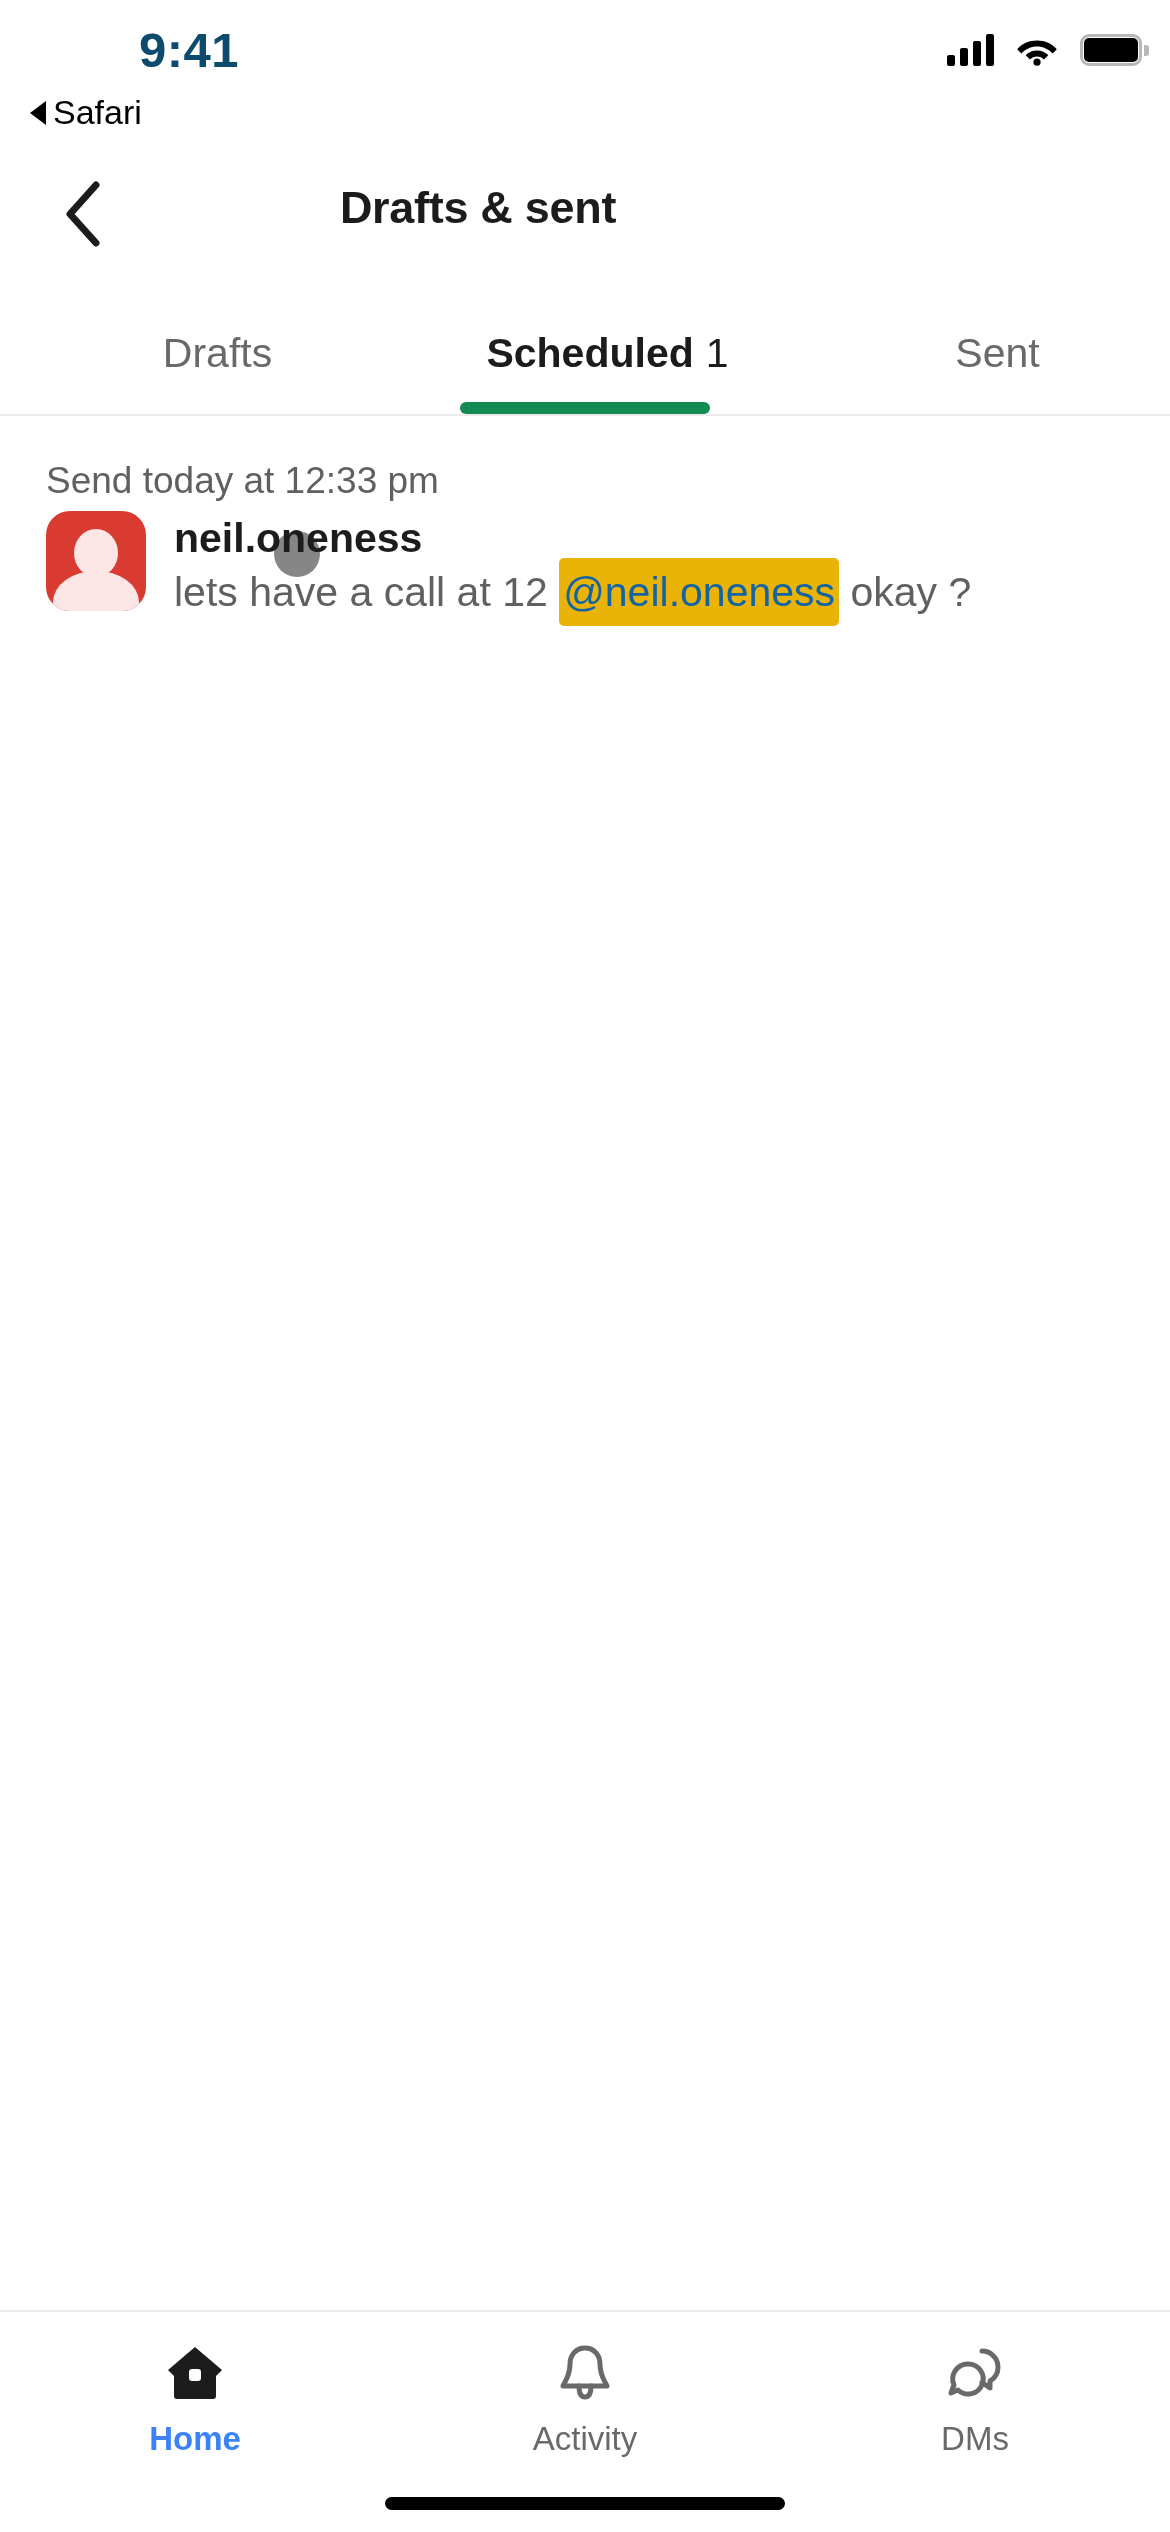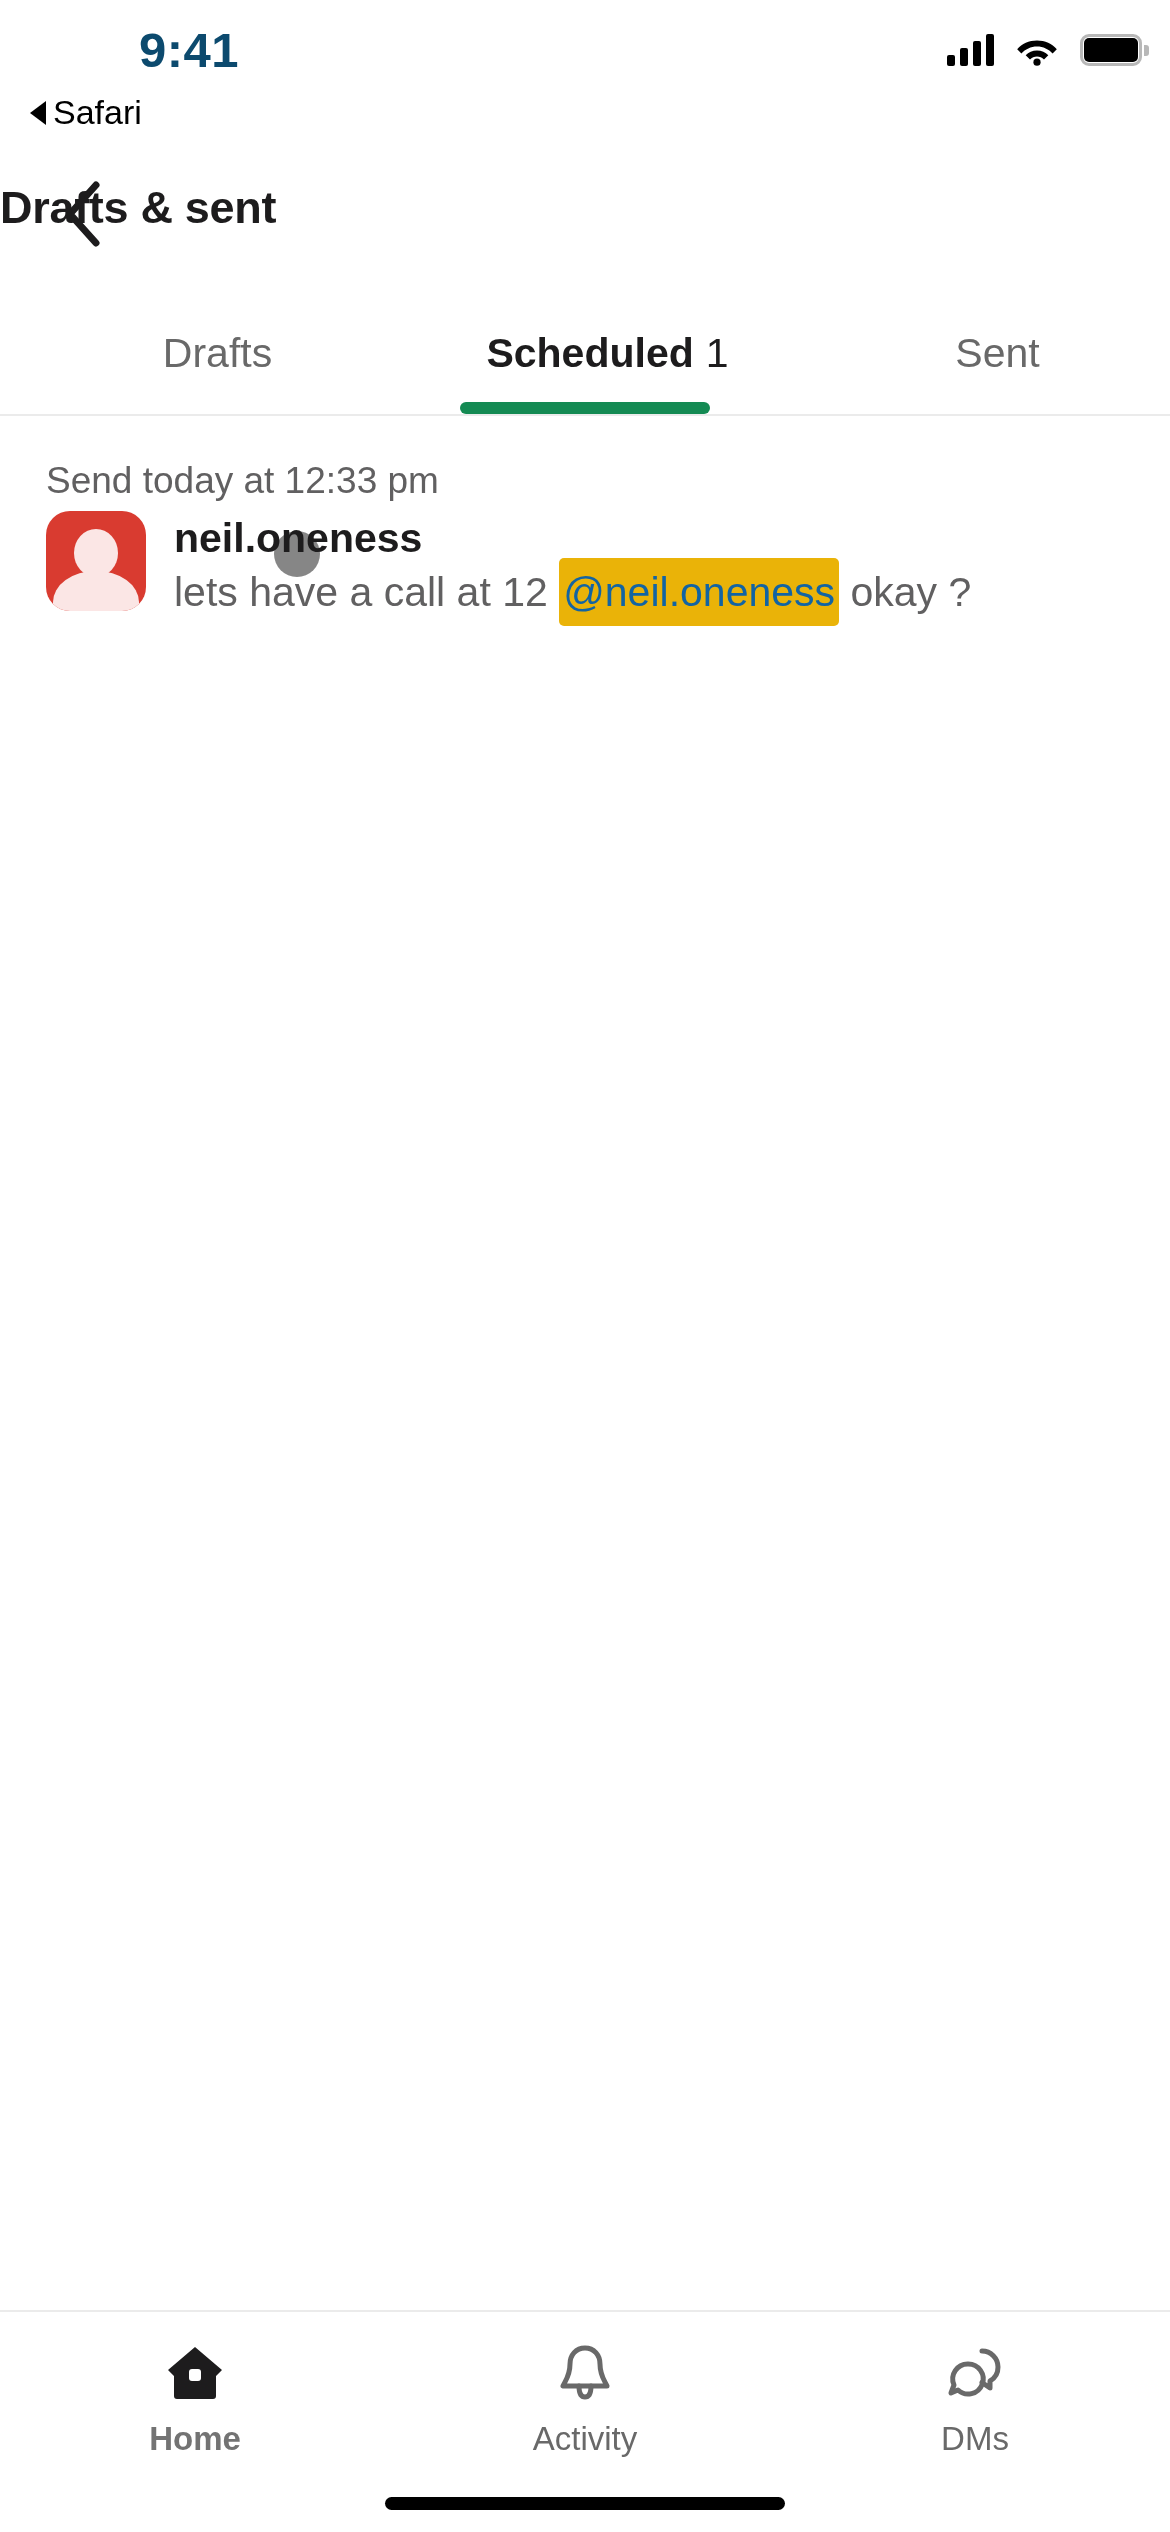--- a/index.html
+++ b/index.html
@@ -60,20 +60,21 @@
   .navbar { position:absolute; top:150px; left:0; width:1170px; height:130px; }
   .nav-back {
     position:absolute; left:48px; top:28px;
     width:72px; height:72px;
     display:flex; align-items:center; justify-content:center;
     cursor:pointer;
   }
   .nav-back svg { display:block; }
   .nav-title {
     position:absolute; left:0; top:32px; width:956px;
+    text-align:center;
     font-size:45px; font-weight:700; color:#1d1c1d;
     letter-spacing:-0.3px;
   }
 
   
   .tabs {
     position:absolute; top:292px; left:0; width:1170px; height:122px;
     display:flex;
   }
   .tab {
@@ -148,21 +149,21 @@
     background:#ffffff;
     border-top:2px solid #ebebeb;
   }
   .bb-items { display:flex; width:1170px; padding-top:28px; }
   .bb-item {
     flex:1; display:flex; flex-direction:column; align-items:center;
     gap:14px; cursor:pointer;
   }
   .bb-icon { width:66px; height:66px; display:flex; align-items:center; justify-content:center; }
   .bb-label { font-size:33px; color:#696969; font-weight:400; }
-  .bb-item.active .bb-label { color:#737373; font-weight:700; }
+  .bb-item.active .bb-label { color:#3b82f6; font-weight:700; }
   .home-indicator {
     position:absolute; left:50%; transform:translateX(-50%);
     bottom:22px; width:400px; height:13px;
     background:#000; border-radius:7px;
   }
 </style>
 </head>
 <body>
 
 <div class="phone">

